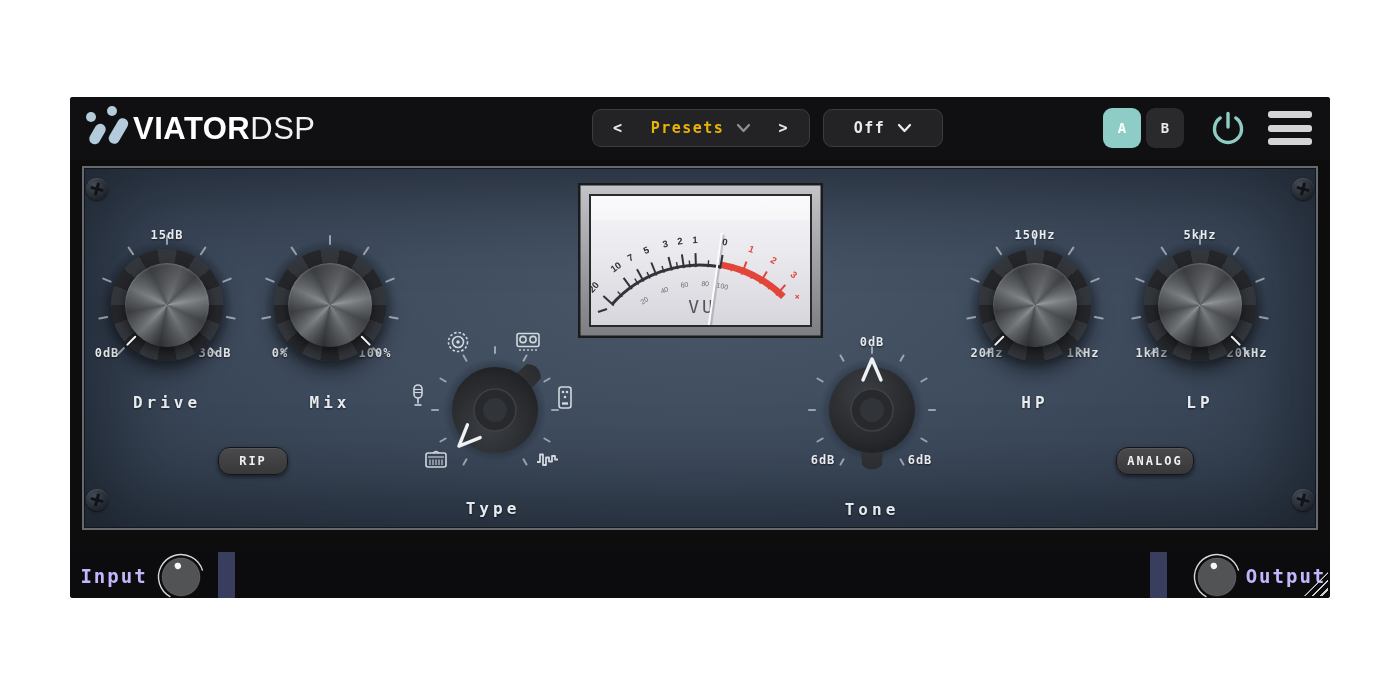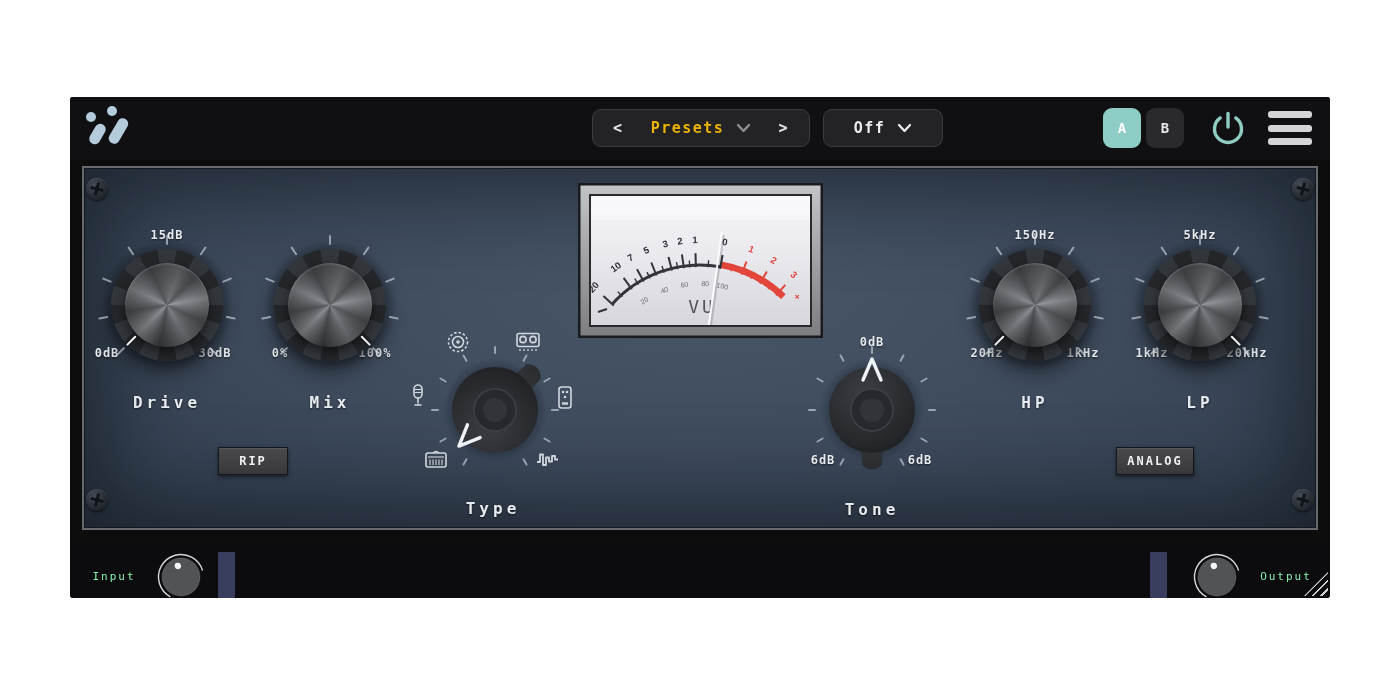--- a/index.html
+++ b/index.html
@@ -42,41 +42,45 @@
   .skirt{position:absolute;left:11px;top:11px;width:112px;height:112px;border-radius:50%;background:repeating-conic-gradient(from 10deg, #24262a 0deg 20deg, #33363b 20deg 40deg);box-shadow:0 10px 20px rgba(0,0,0,.5);}
   .cap{position:absolute;left:25px;top:25px;width:84px;height:84px;border-radius:50%;background:radial-gradient(circle at 50% 42%, rgba(255,255,255,.14), rgba(0,0,0,.28) 78%),conic-gradient(from 20deg,#5c5f63,#3f4246 25deg,#8e9296 60deg,#4a4d51 95deg,#767a7e 130deg,#3c3f43 170deg,#898d91 205deg,#44474b 240deg,#7e8286 275deg,#3a3d41 315deg,#5c5f63 360deg);box-shadow:0 5px 12px rgba(0,0,0,.55), inset 0 1px 2px rgba(255,255,255,.22);}
   .ticks{position:absolute;left:50%;top:50%;width:0;height:0;}
   .ptr{position:absolute;left:50%;top:50%;width:0;height:0;}
   .ptr i{position:absolute;left:-1.25px;top:-57px;width:2.5px;height:13px;background:#f2f4f6;border-radius:1px;box-shadow:0 0 3px rgba(0,0,0,.5);}
 
   
   .svg-rot{transform-box:view-box;}
   .ticon{position:absolute;transform:translate(-50%,-50%);opacity:.92;}
 
-  .panel-btn{position:absolute;display:flex;align-items:center;justify-content:center;background:linear-gradient(#4a4a4d,#38383b);border:1px solid #151618;border-radius:0;color:#eef0f3;font-size:12px;font-weight:700;letter-spacing:2px;box-shadow:0 2px 4px rgba(0,0,0,.5), inset 0 1px 0 rgba(255,255,255,.08);cursor:pointer;}
+  .panel-btn{position:absolute;display:flex;align-items:center;justify-content:center;background:linear-gradient(#4a4a4d,#38383b);border:1px solid #151618;border-radius:12px;color:#eef0f3;font-size:12px;font-weight:700;letter-spacing:2px;box-shadow:0 2px 4px rgba(0,0,0,.5), inset 0 1px 0 rgba(255,255,255,.08);cursor:pointer;}
 
   .vu{position:absolute;left:494px;top:15px;width:245px;height:155px;}
 
   
   .bottombar{position:absolute;left:0;bottom:0;right:0;height:53px;background:#0c0c0e;}
-  .bb-lbl{position:absolute;transform:translate(-50%,-50%);color:#86efac;font-size:11px;font-weight:400;letter-spacing:2px;}
+  .bb-lbl{position:absolute;transform:translate(-50%,-50%);color:#c4b5fd;font-size:19px;font-weight:700;letter-spacing:2px;}
   .meterbar{position:absolute;width:17px;height:46px;top:7px;background:#393e5e;border-radius:1px;}
   .resize{position:absolute;right:2px;bottom:2px;width:24px;height:24px;clip-path:polygon(100% 0,100% 100%,0 100%);background:repeating-linear-gradient(135deg, rgba(0,0,0,0) 0 4px, #d2d2d4 4px 6px);cursor:nwse-resize;}
 </style>
 </head>
 <body>
 
 <div class="window">
 
   <div class="topbar">
     <div class="logo">
       <span class="dot" style="left:4px;top:7px;"></span>
       <span class="bar" style="left:10px;top:18px;height:22px;"></span>
       <span class="dot" style="left:25px;top:1px;"></span>
       <span class="bar" style="left:31px;top:12px;height:28px;"></span>
+    </div>
+    <div class="brand">
+      <span class="b">VIATOR</span>
+        <span class="l">DSP</span>
     </div>
 
     <div class="tb-box" style="left:522px;width:218px;padding:0 16px;justify-content:space-between;">
       <span class="tb-arrow">&lt;</span>
       <span style="display:flex;align-items:center;">
         <span class="muted">Presets</span>
         <svg class="chev" width="15" height="10" viewBox="0 0 15 10">
             <polyline points="2,2 7.5,8 13,2" fill="none" stroke="#8f9093" stroke-width="2.3" stroke-linecap="round" stroke-linejoin="round"></polyline>
           </svg>
       </span>

